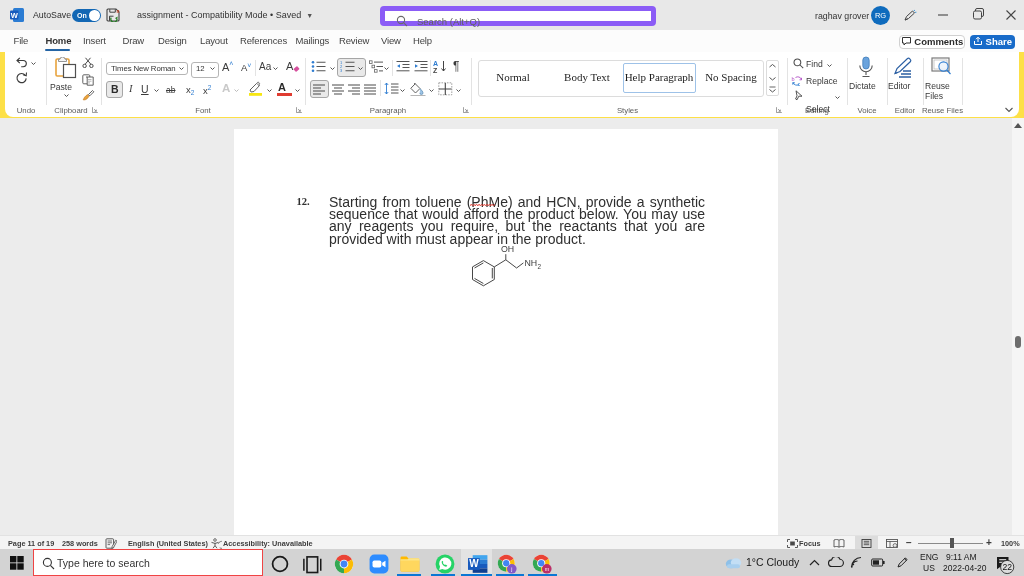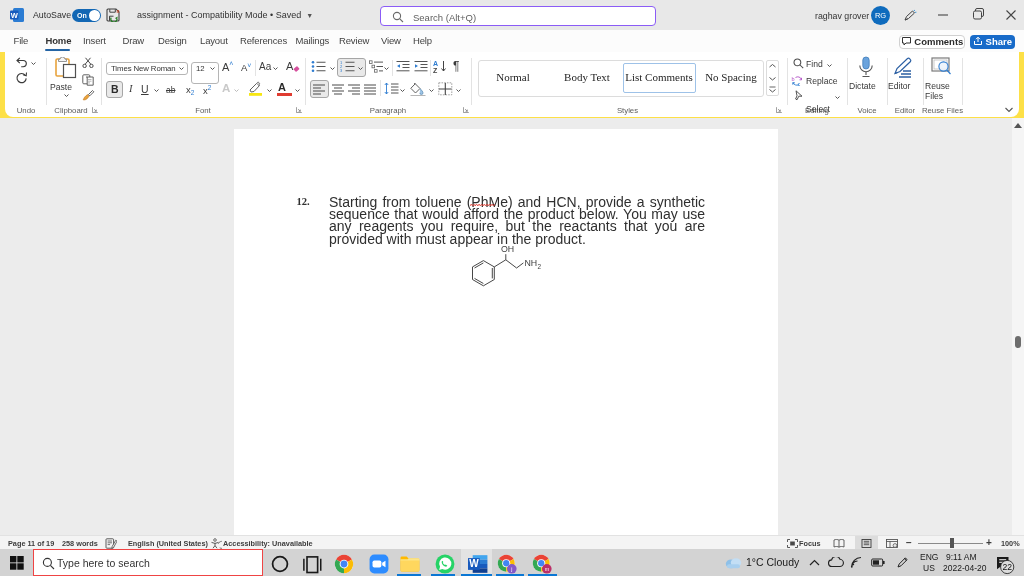--- a/index.html
+++ b/index.html
@@ -7,21 +7,21 @@
   #screen { position:relative; width:1024px; height:576px; font-family:"Liberation Sans", sans-serif; background:#ececec; }
   .abs { position:absolute; }
 
   
   #titlebar { position:absolute; left:0; top:0; width:1024px; height:30px; background:#e8e8e8; }
   #autosave-lbl { position:absolute; left:33px; top:10px; font-size:8.8px; color:#2e2e2e; }
   #toggle { position:absolute; left:72px; top:8.5px; width:29px; height:13.5px; background:#1267b4; border-radius:7px; }
   #toggle .knob { position:absolute; right:1.5px; top:1.5px; width:10.5px; height:10.5px; background:#fff; border-radius:50%; }
   #toggle .on { position:absolute; left:5px; top:3px; font-size:7px; font-weight:600; color:#fff; }
   #doctitle { position:absolute; left:137px; top:10px; font-size:9px; color:#333; }
-  #searchpill { position:absolute; left:380px; top:6px; width:276px; height:19.5px; background:#fff; border:1px solid #8b5cf6; border-radius:4px; }
+  #searchpill { position:absolute; left:380px; top:6px; width:276px; height:19.5px; background:#fff; border:5px solid #8b5cf6; border-radius:4px; }
   #searchpill span { position:absolute; left:32px; top:4.5px; font-size:9.5px; color:#5f5f5f; }
   #username { position:absolute; left:815px; top:10.5px; font-size:8.8px; color:#333; }
   #avatar { position:absolute; left:871px; top:5.5px; width:19px; height:19px; border-radius:50%; background:#0e6bbd; color:#fff; font-size:7.5px; text-align:center; line-height:19px; }
   .winbtn { position:absolute; top:0; width:14px; height:30px; color:#444; }
 
   
   #menubar { position:absolute; left:0; top:30px; width:1024px; height:22px; background:#fcfcfc; }
   .tab { position:absolute; top:5px; font-size:9.5px; letter-spacing:-0.15px; color:#424242; white-space:nowrap; }
   #tab-home { font-weight:700; color:#333; }
   #home-under { position:absolute; left:45px; top:18.5px; width:25px; height:2.6px; background:#2464a4; border-radius:2px; }
@@ -210,21 +210,21 @@
     </svg>
     <svg class="abs" style="left:81px;top:89px" width="14" height="13" viewBox="0 0 14 13">
       <path d="M7.5 5.5 L11.5 1.5 l1.3 1.3 L8.8 6.8 z" fill="#fff" stroke="#5a5a5a" stroke-width="0.95"></path>
       <path d="M2.2 10.8 c1.5 0.3 3.4 -0.2 4.3 -1.6 l1.6 -2 -1.6 -1.6 -2 1.6 c-1.3 1 -1.6 2.4 -2.3 3.6 z" fill="#e8a33d" stroke="#c77f28" stroke-width="0.7"></path>
     </svg>
 
     <div class="combo" style="left:106px;top:61.5px;width:82px;height:13.5px;line-height:12px;padding-left:4px">Times New Roman</div>
     <svg class="chev" style="left:178px;top:64.5px" viewBox="0 0 7 7">
         <path d="M1.5 2.5 l2 2 l2 -2" fill="none" stroke="#555" stroke-width="1"></path>
       </svg>
-    <div class="combo" style="left:191px;top:61.5px;width:28px;height:22px;line-height:12px;padding-left:4px">12</div>
+    <div class="combo" style="left:191px;top:61.5px;width:28px;height:16px;line-height:12px;padding-left:4px">12</div>
     <svg class="chev" style="left:209px;top:64.5px" viewBox="0 0 7 7">
         <path d="M1.5 2.5 l2 2 l2 -2" fill="none" stroke="#555" stroke-width="1"></path>
       </svg>
     <div class="abs" style="left:222px;top:60px;font-size:11px;color:#3b3b3b">A<span style="font-size:7px;color:#2f7dd1;vertical-align:5px">˄</span></div>
     <div class="abs" style="left:241px;top:61.5px;font-size:9.5px;color:#3b3b3b">A<span style="font-size:7px;color:#2f7dd1;vertical-align:3px">˅</span></div>
     <div class="abs" style="left:255px;top:60px;width:1px;height:16px;background:#e3e3e3"></div>
     <div class="abs" style="left:259px;top:61px;font-size:10px;color:#3b3b3b">Aa</div>
     <svg class="chev" style="left:272px;top:64.5px" viewBox="0 0 7 7">
         <path d="M1.5 2.5 l2 2 l2 -2" fill="none" stroke="#555" stroke-width="1"></path>
       </svg>
@@ -342,21 +342,21 @@
       <path d="M7.3 1 v12 M1 7 h12.5" stroke="#444" stroke-width="1.1"></path>
     </svg>
     <svg class="chev" style="left:455px;top:86.5px" viewBox="0 0 7 7">
         <path d="M1.5 2.5 l2 2 l2 -2" fill="none" stroke="#555" stroke-width="1"></path>
       </svg>
 
     <div class="abs" style="left:478px;top:59.5px;width:286px;height:37.5px;background:#fff;border:1px solid #dcdcdc;border-radius:3px"></div>
     <div class="abs" style="left:488px;top:71px;width:50px;text-align:center;font-family:'Liberation Serif',serif;font-size:11px;color:#1f1f1f">Normal</div>
     <div class="abs" style="left:556px;top:71px;width:62px;text-align:center;font-family:'Liberation Serif',serif;font-size:11px;color:#1f1f1f">Body Text</div>
     <div class="abs" style="left:622.5px;top:62.5px;width:73px;height:30.5px;border:1.6px solid #9ec2e8;border-radius:2px;background:#fff"></div>
-    <div class="abs" style="left:622px;top:71px;width:74px;text-align:center;font-family:'Liberation Serif',serif;font-size:11px;color:#1f1f1f">List Comments</div>
+    <div class="abs" style="left:622px;top:71px;width:74px;text-align:center;font-family:'Liberation Serif',serif;font-size:11px;color:#1f1f1f">Help Paragraph</div>
     <div class="abs" style="left:700px;top:71px;width:62px;text-align:center;font-family:'Liberation Serif',serif;font-size:11px;color:#1f1f1f">No Spacing</div>
     <div class="abs" style="left:766px;top:60px;width:13px;height:36px;border:1px solid #dcdcdc;border-radius:2px;background:#fff"></div>
     <svg class="abs" style="left:768px;top:63px" width="9" height="6" viewBox="0 0 9 6">
         <path d="M1.5 4 L4.5 1.5 L7.5 4" fill="none" stroke="#555" stroke-width="1"></path>
       </svg>
     <svg class="abs" style="left:768px;top:76px" width="9" height="6" viewBox="0 0 9 6">
         <path d="M1.5 1.5 L4.5 4 L7.5 1.5" fill="none" stroke="#555" stroke-width="1"></path>
       </svg>
     <svg class="abs" style="left:768px;top:86px" width="9" height="8" viewBox="0 0 9 8">
         <path d="M1.5 1 h6" stroke="#555" stroke-width="0.9"></path>

